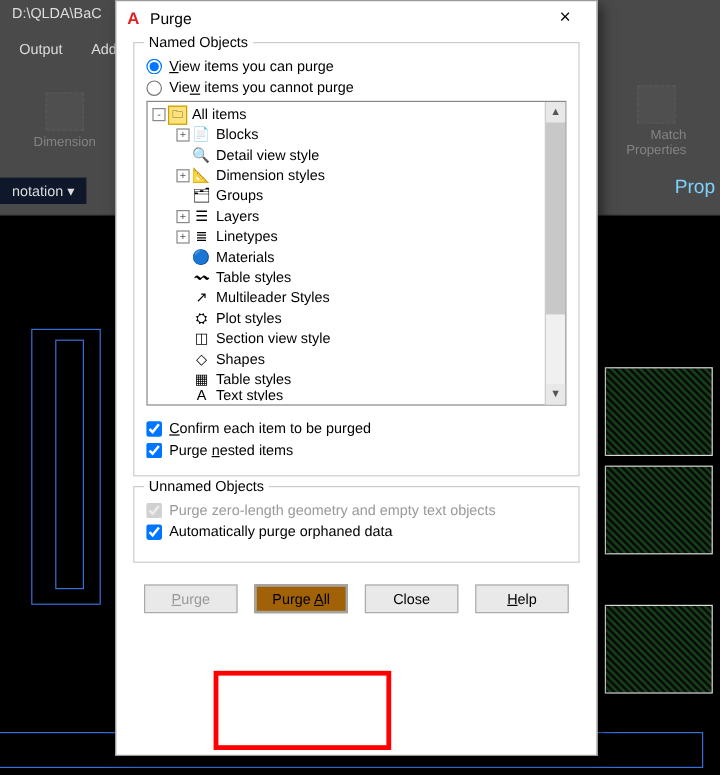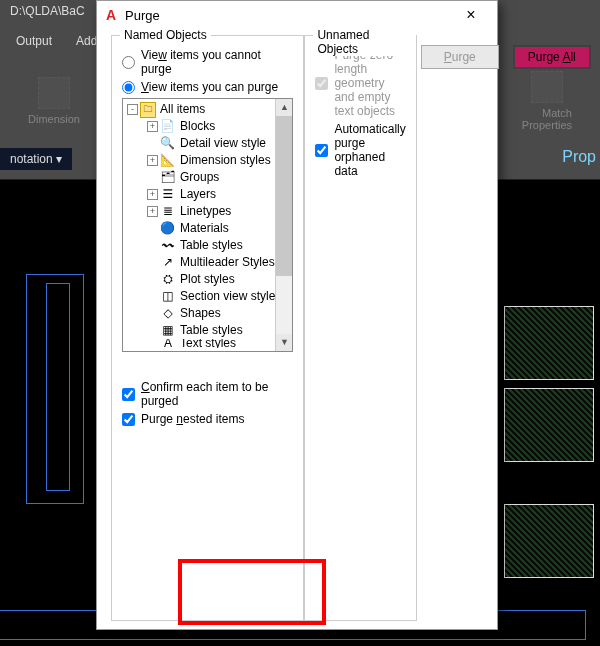--- a/index.html
+++ b/index.html
@@ -75,21 +75,21 @@
     height: 28px; display: flex; align-items: center; padding: 0 6px;
     font-size: 13px; gap: 6px;
   }
   .titlebar .app-icon {
     width: 16px; height: 16px; color: #d22; font-weight: bold; font-size: 14px;
     display: flex; align-items: center; justify-content: center;
   }
   .titlebar .title { flex: 1; }
   .titlebar .close { width: 40px; text-align: center; font-size: 16px; cursor: pointer; }
   .body {
-    flex: 1; padding: 6px 14px 0 14px; display: flex; flex-direction: row;
+    flex: 1; padding: 6px 14px 0 14px; display: flex; flex-direction: column;
     font-size: 12px;
   }
   .groupbox {
     border: 1px solid #ccc; padding: 8px 10px 10px 10px; margin-bottom: 8px;
     position: relative;
   }
   .groupbox .legend {
     position: absolute; top: -8px; left: 8px; background: #fff; padding: 0 4px;
     color: #000;
   }
@@ -128,21 +128,21 @@
   .scrollbar .thumb { background: #c8c8c8; }
   .buttons {
     display: flex; gap: 14px; padding: 10px 4px 0 4px; justify-content: center;
   }
   .btn {
     min-width: 78px; height: 24px; border: 1px solid #aaa; background: #e9e9e9;
     display: flex; align-items: center; justify-content: center;
     font-size: 12px; color: #000; cursor: pointer;
   }
   .btn.disabled { color: #999; cursor: default; }
-  .btn.focused { border: 2px solid #404040; background: #be185d; }
+  .btn.focused { border: 2px solid #a3a3a3; background: #a16207; }
   .check-row.disabled { color: #999; }
   .highlight-box {
     position: absolute;
     border: 4px solid #f00;
     pointer-events: none;
   }
 </style>
 </head>
 <body>
 
@@ -182,26 +182,26 @@
   <div class="titlebar">
     <span class="app-icon">A</span>
     <span class="title">Purge</span>
     <span class="close">×</span>
   </div>
   <div class="body">
     <div class="groupbox">
       <span class="legend">Named Objects</span>
 
       <div class="radio-row">
+        <input type="radio" name="view" checked="" style="">
+        <label><u>V</u><span>iew items you can purge</span></label>
+      </div>
+      <div class="radio-row">
         <input type="radio" name="view" style="">
         <label>Vie<u>w</u><span> items you cannot purge</span></label>
-      </div>
-      <div class="radio-row">
-        <input type="radio" name="view" checked="" style="">
-        <label><u>V</u><span>iew items you can purge</span></label>
       </div>
 
 
       <div class="tree-wrap">
         <div class="tree" id="tree">
             <div class="row">
     <span class="exp">-</span>
     <span class="ticon" style="background:#ffe27a;border:1px solid #c9a100;font-size:9px;">🗀</span>
     <span class="lbl bold">All items</span>
   </div>
@@ -291,21 +291,21 @@
     </div>
           </div>
         <div class="scrollbar">
           <div class="sbtn">▲</div>
           <div class="thumb" style="height:160px;"></div>
           <div style="flex:1"></div>
           <div class="sbtn">▼</div>
         </div>
       </div>
 
-      <div class="check-row" style="margin-top:28px;">
+      <div class="check-row" style="margin-top:12px;">
         <input type="checkbox" checked="" style="">
         <label><u>C</u><span>onfirm each item to be purged</span></label>
       </div>
       <div class="check-row">
         <input type="checkbox" checked="" style="">
         <label>Purge <u>n</u><span>ested items</span></label>
       </div>
     </div>
 
     <div class="groupbox" style="padding-bottom:14px;">

